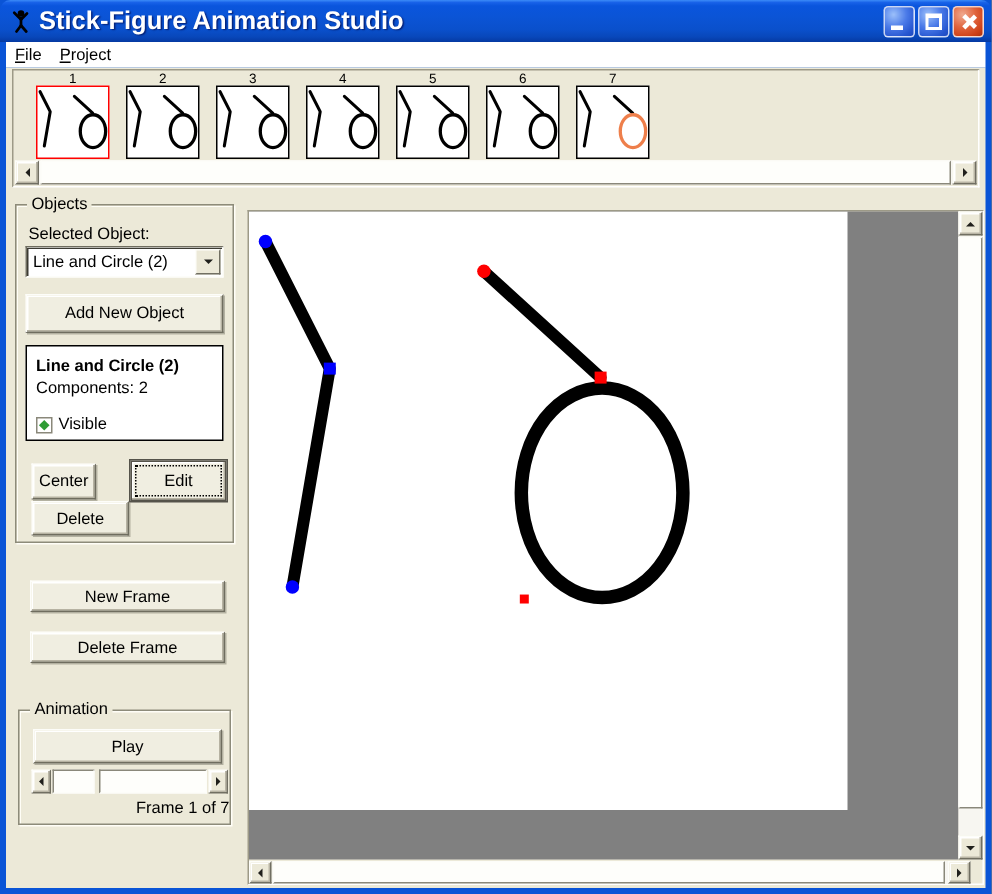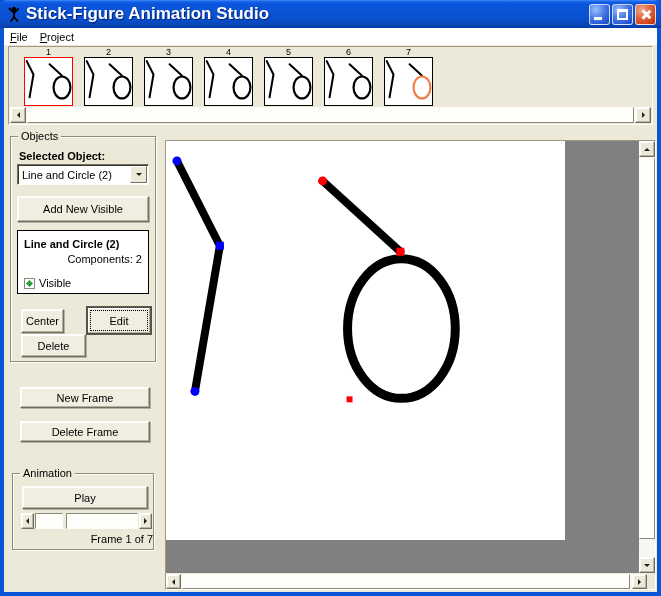--- a/index.html
+++ b/index.html
@@ -120,27 +120,27 @@
     border:1px solid; border-color:#6f6d5f #fdfdf9 #fdfdf9 #6f6d5f;
     box-shadow: inset 1px 1px 0 #3c3b33;
     display:flex; align-items:center;
   }
   .combo-text { flex:1; padding-left:4px; padding-top:1px; }
   .combo-btn {
     width:17px; height:17px; margin:1px; background:#ece9d8;
     border:1px solid; border-color:#fdfdf9 #716f62 #716f62 #fdfdf9;
     display:flex; align-items:center; justify-content:center;
   }
-  .label { position:absolute;font-weight:bold; }
+  .label { position:absolute; }
   
   .info-box {
     position:absolute; background:#fff; border:1px solid #000; padding:7px 6px 6px 6px;
   }
   .info-name { font-weight:bold; margin-bottom:3px; }
-  .info-comp { margin-bottom:12px;text-align:right; }
+  .info-comp { margin-bottom:12px; }
   .visible-row { display:flex; align-items:center; gap:4px; }
   .visible-icon {
     width:11px; height:11px; background:#fff; border:1px solid #8a887a;
     display:flex; align-items:center; justify-content:center;
   }
   .visible-diamond { width:5px; height:5px; background:#2f9c35; transform:rotate(45deg); }
   
   .slider-box {
     position:absolute; height:16px; background:#fefefb;
     border:1px solid; border-color:#8a887a #fdfdf9 #fdfdf9 #8a887a;
@@ -287,21 +287,21 @@
 
   <div class="groupbox" style="left:6px;top:91px;width:146px;height:226px;">
     <span class="groupbox-legend">Objects</span>
     <span class="label" style="left:8px;top:13px;">Selected Object:</span>
     <div class="combo" style="left:6px;top:27px;width:132px;">
       <span class="combo-text">Line and Circle (2)</span>
       <span class="combo-btn">
           <span class="arr down"></span>
         </span>
     </div>
-    <div class="btn" style="left:6px;top:59px;width:132px;height:26px;">Add New Visible</div>
+    <div class="btn" style="left:6px;top:59px;width:132px;height:26px;">Add New Object</div>
     <div class="info-box" style="left:6px;top:93px;width:132px;height:64px;">
       <div class="info-name">Line and Circle (2)</div>
       <div class="info-comp">Components: 2</div>
       <div class="visible-row">
         <span class="visible-icon">
             <span class="visible-diamond"></span>
           </span>
         <span>Visible</span>
       </div>
     </div>

